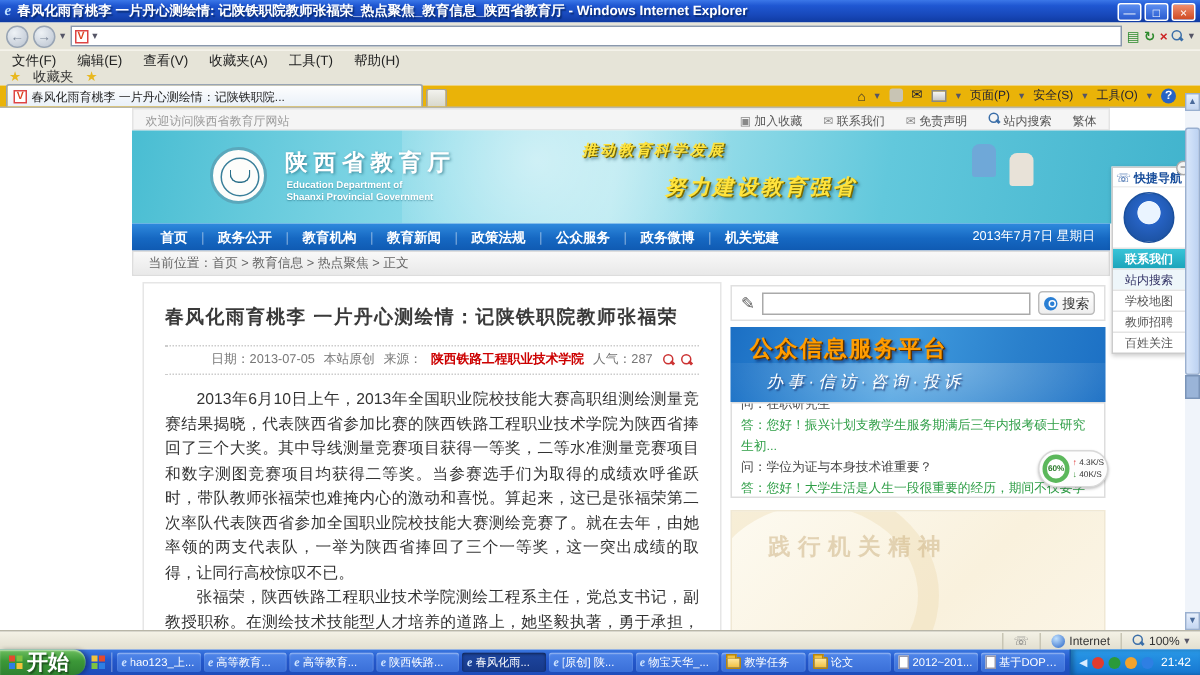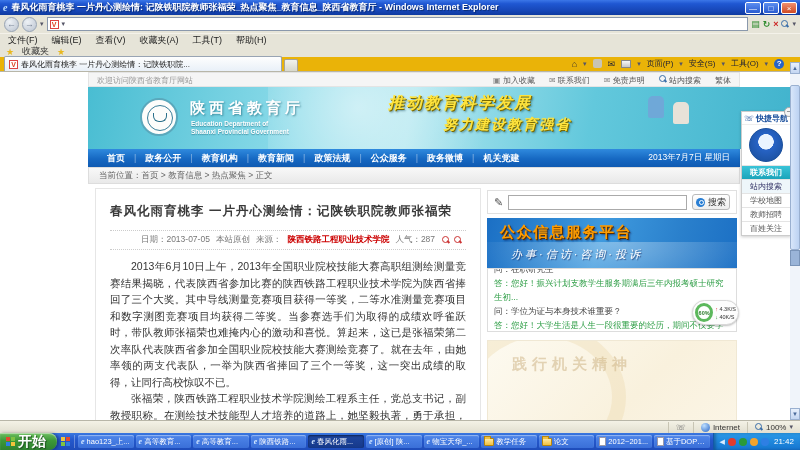--- a/index.html
+++ b/index.html
@@ -81,21 +81,21 @@
   .logo-seal { position:absolute; left:52px; top:11px; width:38px; height:38px; border-radius:50%;
     background:#fdfdfb; border:2px solid #5aa8bc; }
   .logo-seal::before { content:""; position:absolute; left:5px; top:5px; width:24px; height:24px;
     border:1px solid #3a7f9a; border-radius:50%; }
   .logo-seal::after { content:""; position:absolute; left:11px; top:13px; width:12px; height:8px;
     border:1.5px solid #2a6f8a; border-top:none; border-radius:0 0 6px 6px; }
   .org-cn { position:absolute; left:102px; top:12px; font-size:15px; font-weight:bold; color:#fff;
     letter-spacing:4px; text-shadow:1px 1px 2px rgba(20,90,110,.6); }
   .org-en { position:absolute; left:103px; top:33px; font-size:6.5px; color:#fff; line-height:8px;
     font-weight:bold; text-shadow:0 1px 1px rgba(20,90,110,.5); }
-  .slogan1 { position:absolute; left:300px; top:6px; font-size:16px; font-weight:bold; font-style:italic;
+  .slogan1 { position:absolute; left:300px; top:6px; font-size:10px; font-weight:bold; font-style:italic;
     color:#ffe33c; letter-spacing:2px; text-shadow:1px 1px 0 #7a6a00,2px 2px 2px rgba(0,60,80,.5); }
   .slogan2 { position:absolute; left:355px; top:29px; font-size:14px; font-weight:bold; font-style:italic;
     color:#ffe33c; letter-spacing:2px; text-shadow:1px 1px 0 #7a6a00,2px 2px 2px rgba(0,60,80,.5); }
   .person { position:absolute; }
   .p-head { width:9px; height:9px; border-radius:50%; background:#e8c49a; margin:0 auto; }
   .p-body { width:16px; height:22px; border-radius:5px 5px 2px 2px; margin-top:1px; }
 
   .mainnav { position:absolute; left:0; top:77px; width:652px; height:18px;
     background:linear-gradient(#2f8ade,#1668c2 55%,#0f5ab2); display:flex; align-items:center;
     font-size:9px; color:#fff; font-weight:bold; padding:0 10px; }

